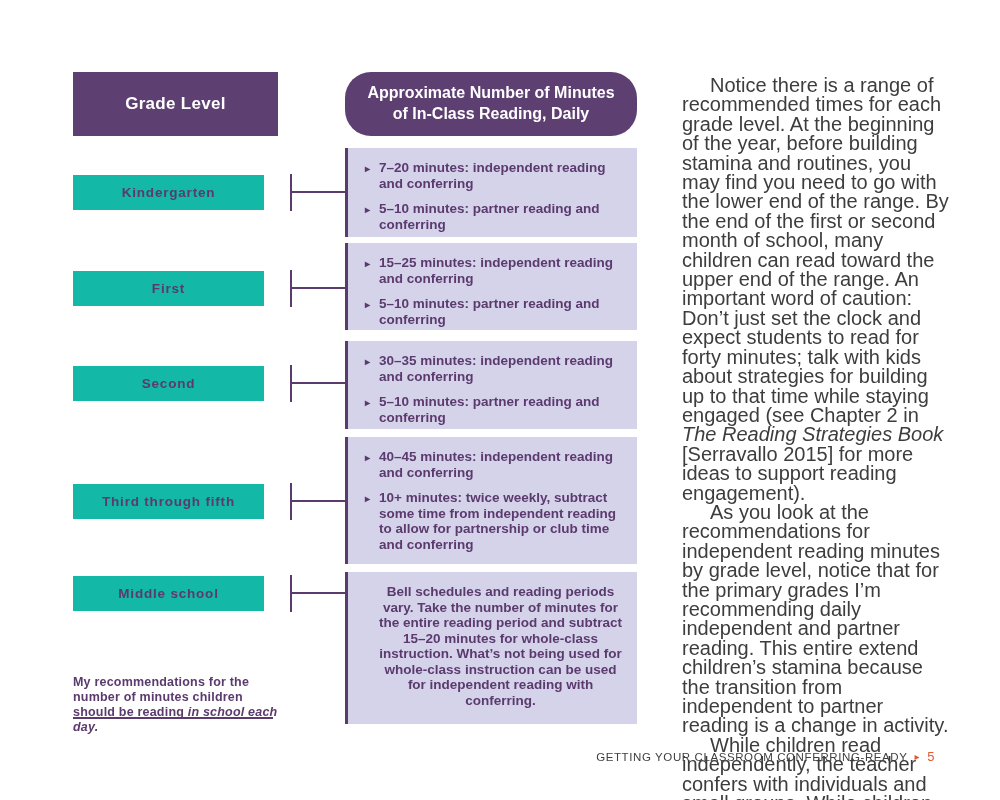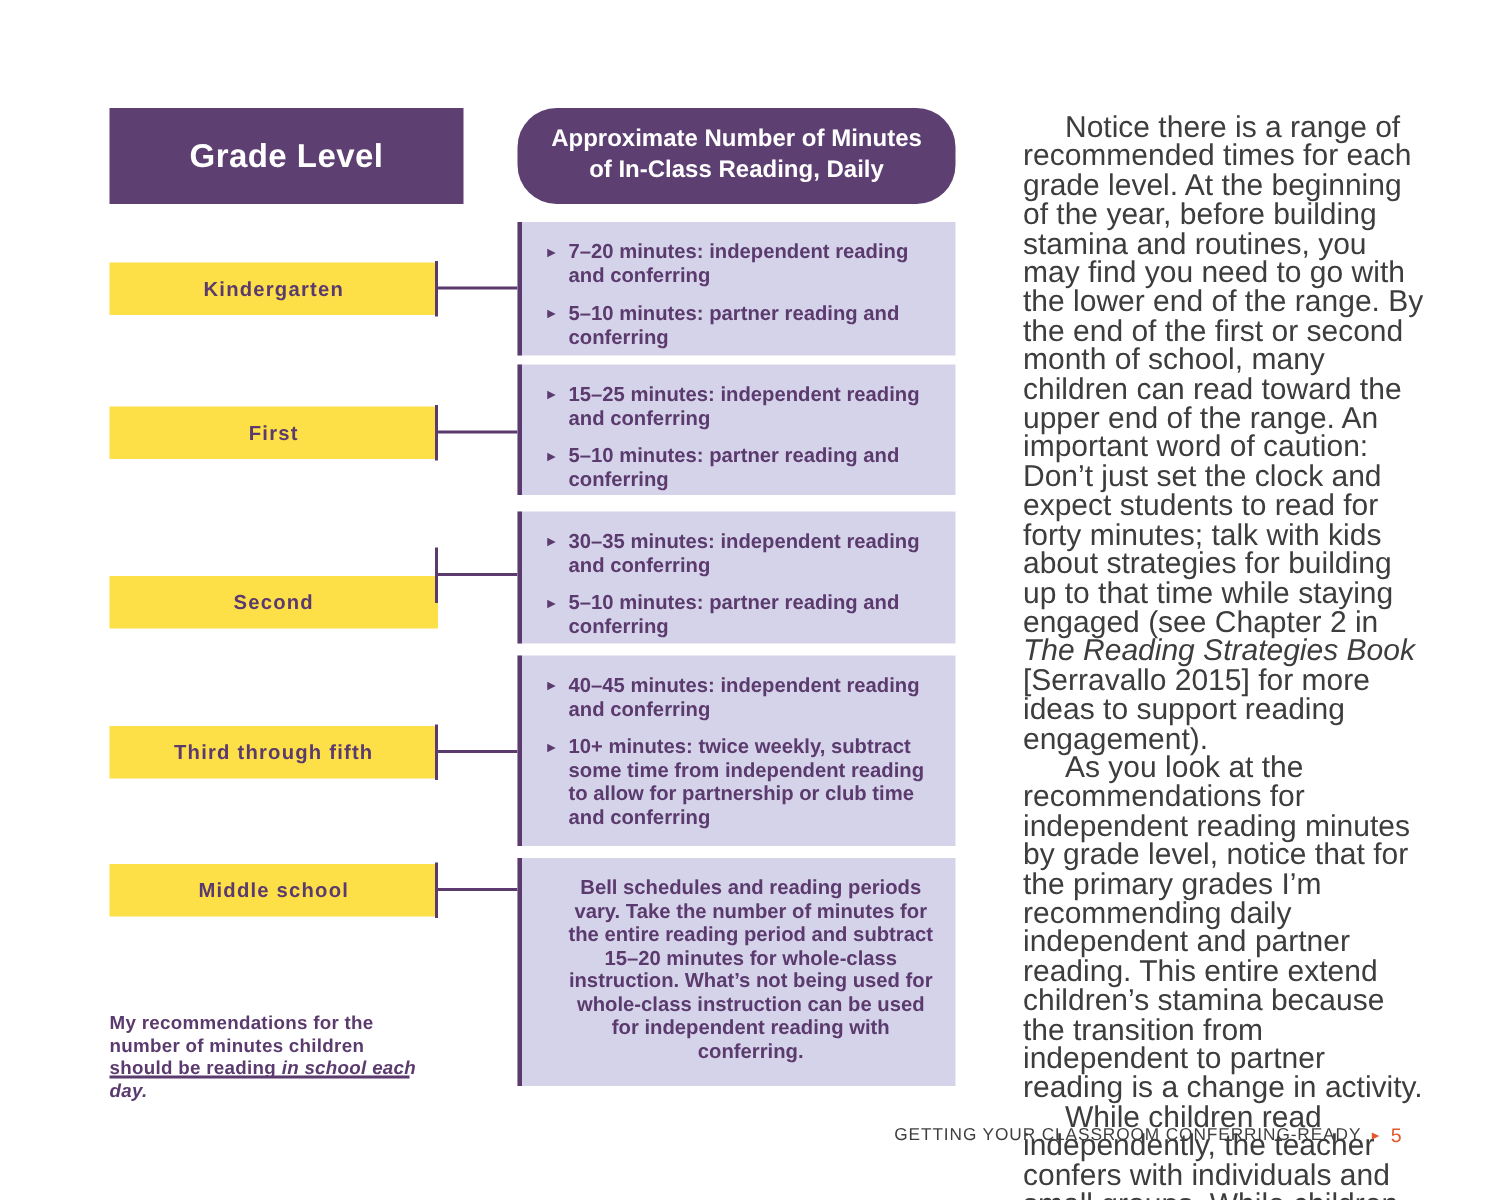--- a/index.html
+++ b/index.html
@@ -6,29 +6,29 @@
   body{
     width:1000px;height:800px;position:relative;background:#ffffff;
     font-family:"Liberation Sans", sans-serif;overflow:hidden;
   }
   
   .hdr{
     position:absolute;background:#5e3f72;color:#ffffff;
     display:flex;align-items:center;justify-content:center;text-align:center;
     font-weight:bold;box-sizing:border-box;
   }
-  .grade-hdr{left:73px;top:72px;width:236px;height:64px;font-size:22px;letter-spacing:.3px;}
+  .grade-hdr{left:73px;top:72px;width:205px;height:64px;font-size:17px;letter-spacing:.3px;}
   .min-hdr{left:345px;top:72px;width:292px;height:64px;font-size:16px;line-height:1.3;padding:0 14px;border-radius:26px;}
   
   .grade-box{
-    position:absolute;left:73px;width:219px;height:35px;background:#fde047;
+    position:absolute;left:73px;width:191px;height:35px;background:#14b8a6;
     color:#5b3a6e;font-weight:bold;font-size:13.5px;letter-spacing:.8px;
     display:flex;align-items:center;justify-content:center;
   }
-  .g0{top:175px}.g1{top:271px}.g2{top:384px}.g3{top:484px}.g4{top:576px}
+  .g0{top:175px}.g1{top:271px}.g2{top:366px}.g3{top:484px}.g4{top:576px}
   
   .tick{position:absolute;left:290px;width:2px;background:#5b3a6e;}
   .t0{top:174px;height:37px}.t1{top:270px;height:37px}.t2{top:365px;height:37px}
   .t3{top:483px;height:37px}.t4{top:575px;height:37px}
   .hline{position:absolute;left:292px;width:53px;height:2px;background:#5b3a6e;}
   .h0{top:191px}.h1{top:287px}.h2{top:382px}.h3{top:500px}.h4{top:592px}
   
   .mcell{
     position:absolute;left:345px;width:292px;background:#d5d3ea;
     border-left:3px solid #5b3a6e;box-sizing:border-box;

